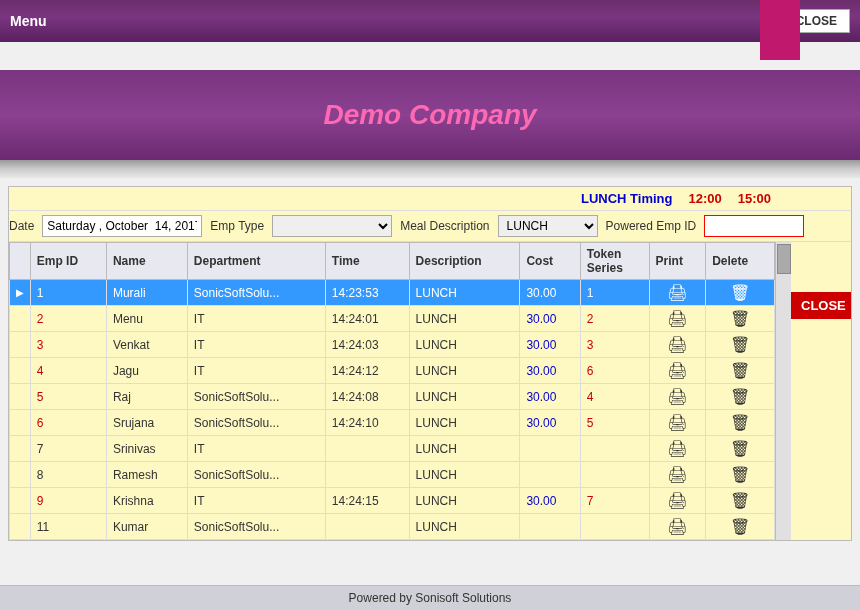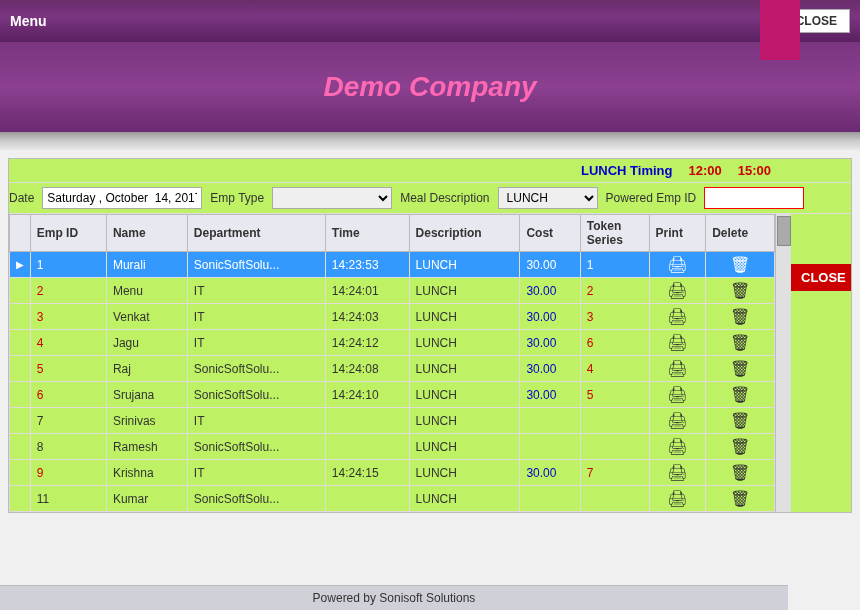--- a/index.html
+++ b/index.html
@@ -55,20 +55,21 @@
       z-index: 10;
     }
 
     
     .banner {
       background: linear-gradient(180deg, #7a3580 0%, #8b4090 50%, #6a2a70 100%);
       height: 90px;
       display: flex;
       align-items: center;
       justify-content: center;
+      margin-top: 28px;
     }
     .banner-company {
       color: #ff69b4;
       font-size: 28px;
       font-weight: bold;
       font-style: italic;
     }
 
     
     .gray-divider {
@@ -96,21 +97,21 @@
       cursor: pointer;
       color: #333;
     }
     .tab.active {
       background: white;
       border-top: 2px solid #bbb;
     }
 
     
     .table-container {
-      background: #bef264;
+      background: #fef9c3;
       border: 1px solid #bbb;
       position: relative;
     }
 
     
     .timing-row {
       display: flex;
       justify-content: flex-end;
       align-items: center;
       padding: 4px 80px 4px 0;
@@ -206,21 +207,21 @@
       height: 30px;
       background: #aaa;
       margin: 2px auto;
       border: 1px solid #888;
     }
 
     
     .footer {
       position: fixed;
       bottom: 0;
-      width: 788px;
+      width: 860px;
       background: #d0d0d8;
       text-align: center;
       padding: 5px;
       font-size: 12px;
       color: #333;
       border-top: 1px solid #bbb;
     }
 
     .header-wrapper { position: relative; }
   </style>

